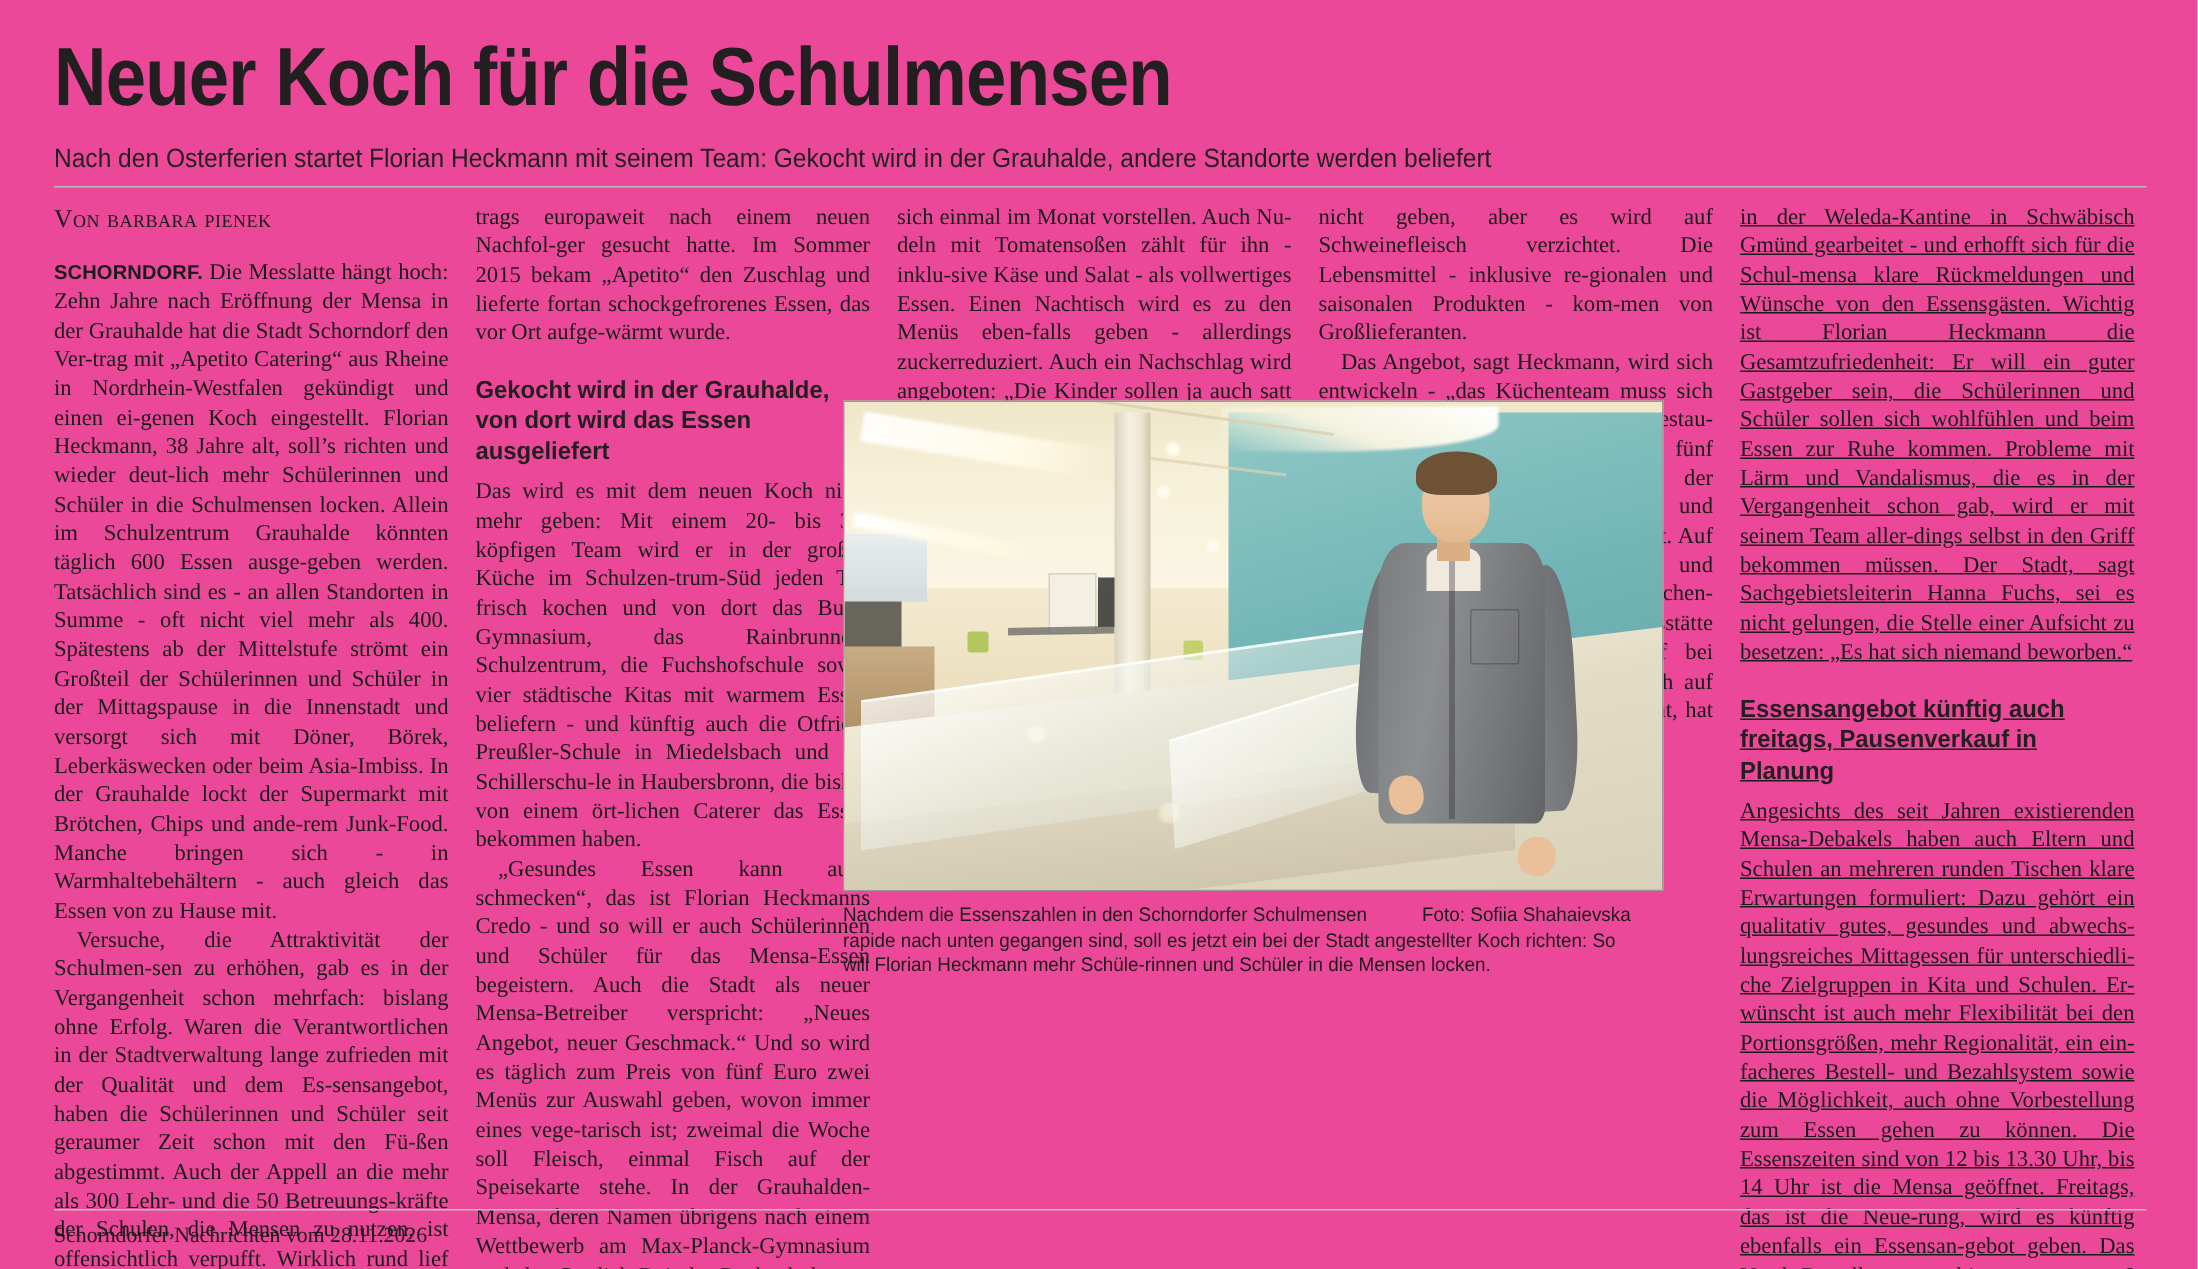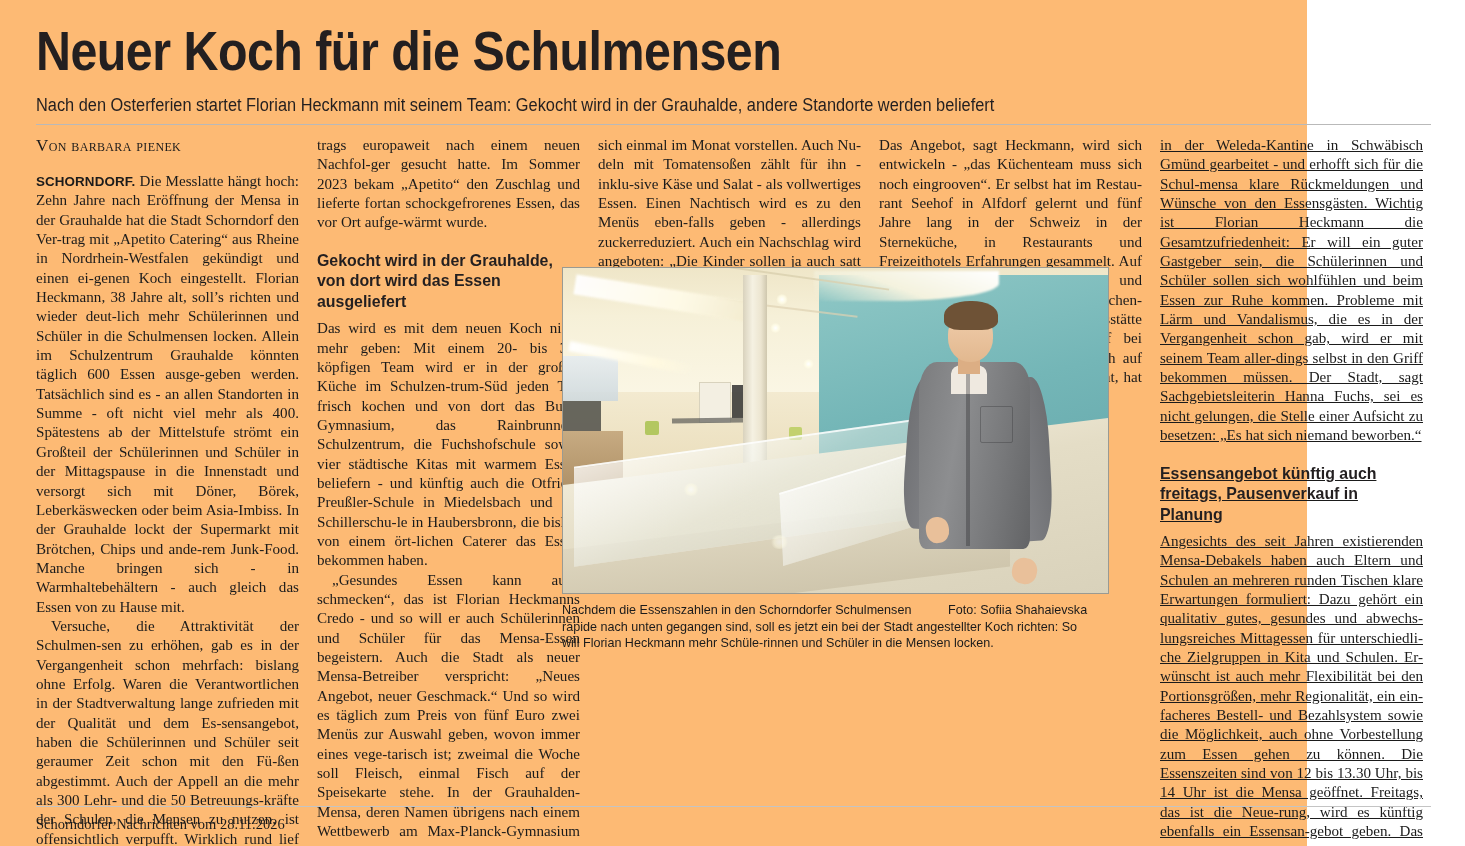--- a/index.html
+++ b/index.html
@@ -10,25 +10,25 @@
   }
   body {
     width: 1465px;
     height: 846px;
     font-family: "Liberation Serif", serif;
     color: #1b1b1b;
     overflow: hidden;
   }
   .page {
     position: relative;
-    width: 1307px;
+    width: 1465px;
     height: 846px;
     box-sizing: border-box;
     padding: 0;
-    background: #fdba74;
+    background: #ec4899;
   }
 
   
   .masthead {
     position: absolute;
     left: 36px;
     top: 22px;
     width: 1395px;
   }
   .headline {
@@ -363,36 +363,37 @@
     <div class="col col-1">
       <div class="colinner">
         <div class="byline">Von Barbara Pienek</div>
         <p class="body noindent"><span class="dateline">SCHORNDORF.</span><span> Die Messlatte hängt hoch: Zehn Jahre nach Eröffnung der Mensa in der Grauhalde hat die Stadt Schorndorf den Ver-trag mit „Apetito Catering“ aus Rheine in Nordrhein-Westfalen gekündigt und einen ei-genen Koch eingestellt. Florian Heckmann, 38 Jahre alt, soll’s richten und wieder deut-lich mehr Schülerinnen und Schüler in die Schulmensen locken. Allein im Schulzentrum Grauhalde könnten täglich 600 Essen ausge-geben werden. Tatsächlich sind es - an allen Standorten in Summe - oft nicht viel mehr als 400. Spätestens ab der Mittelstufe strömt ein Großteil der Schülerinnen und Schüler in der Mittagspause in die Innenstadt und versorgt sich mit Döner, Börek, Leberkäswecken oder beim Asia-Imbiss. In der Grauhalde lockt der Supermarkt mit Brötchen, Chips und ande-rem Junk-Food. Manche bringen sich - in Warmhaltebehältern - auch gleich das Essen von zu Hause mit.</span></p>
         <p class="body">Versuche, die Attraktivität der Schulmen-sen zu erhöhen, gab es in der Vergangenheit schon mehrfach: bislang ohne Erfolg. Waren die Verantwortlichen in der Stadtverwaltung lange zufrieden mit der Qualität und dem Es-sensangebot, haben die Schülerinnen und Schüler seit geraumer Zeit schon mit den Fü-ßen abgestimmt. Auch der Appell an die mehr als 300 Lehr- und die 50 Betreuungs-kräfte der Schulen, die Mensen zu nutzen, ist offensichtlich verpufft. Wirklich rund lief auch die Zusammenarbeit mit den Betreibern nicht: Nachdem Schorndorf im Jahr 2016 im Schulzentrum Grauhalde für 4,7 Millionen Euro eine große Mensa mit voll ausgestatte-ter Küche und 300 Sitzplätzen gebaut hatte, sprang der Pächter Ende 2020 ab - aus Ärger, weil die Stadt vor Ablauf des Fünf-Jahres-Ver-</p>
       </div>
     </div>
 
     <div class="col col-2">
       <div class="colinner">
-        <p class="body noindent">trags europaweit nach einem neuen Nachfol-ger gesucht hatte. Im Sommer 2023 bekam „Apetito“ den Zuschlag und lieferte fortan schockgefrorenes Essen, das vor Ort aufge-wärmt wurde.</p>
+        <p class="body noindent">trags europaweit nach einem neuen Nachfol-ger gesucht hatte. Im Sommer 2015 bekam „Apetito“ den Zuschlag und lieferte fortan schockgefrorenes Essen, das vor Ort aufge-wärmt wurde.</p>
         <h2 class="subhead">Gekocht wird in der Grauhalde, von dort wird das Essen ausgeliefert</h2>
         <p class="body noindent">Das wird es mit dem neuen Koch nicht mehr geben: Mit einem 20- bis 30-köpfigen Team wird er in der großen Küche im Schulzen-trum-Süd jeden Tag frisch kochen und von dort das Burg-Gymnasium, das Rainbrunnen-Schulzentrum, die Fuchshofschule sowie vier städtische Kitas mit warmem Essen beliefern - und künftig auch die Otfried-Preußler-Schule in Miedelsbach und die Schillerschu-le in Haubersbronn, die bisher von einem ört-lichen Caterer das Essen bekommen haben.</p>
         <p class="body">„Gesundes Essen kann auch schmecken“, das ist Florian Heckmanns Credo - und so will er auch Schülerinnen und Schüler für das Mensa-Essen begeistern. Auch die Stadt als neuer Mensa-Betreiber verspricht: „Neues Angebot, neuer Geschmack.“ Und so wird es täglich zum Preis von fünf Euro zwei Menüs zur Auswahl geben, wovon immer eines vege-tarisch ist; zweimal die Woche soll Fleisch, einmal Fisch auf der Speisekarte stehe. In der Grauhalden-Mensa, deren Namen übrigens nach einem Wettbewerb am Max-Planck-Gymnasium und der Gottlieb-Daimler-Real-schule von „Leckerhalde“ in „Lunch Lounge“ umgeändert wurde, soll es jeden Tag auch Bowls mit Gemüse, Salat und einem Topping geben. Kichererbsen, Couscous, Quinoa und rote Linsen, die vor allem den jüngeren Men-sagästen zuletzt schon zu den Ohren rausge-kommen sind, soll es bei ihm zwar auch ge-ben, aber eben nicht mehr so oft.</p>
 
       </div>
     </div>
 
     <div class="col col-3">
       <div class="colinner">
         <p class="body noindent">sich einmal im Monat vorstellen. Auch Nu-deln mit Tomatensoßen zählt für ihn - inklu-sive Käse und Salat - als vollwertiges Essen. Einen Nachtisch wird es zu den Menüs eben-falls geben - allerdings zuckerreduziert. Auch ein Nachschlag wird angeboten: „Die Kinder sollen ja auch satt werden“, sagt Heckmann, der nach den Osterferien mit Spinat-Lasagne, Linsen-Bolognese und Gyros mit Djuvec-Reis starten will. Für die Kita-Kinder, die er schon ab 8. April bekochen wird, werden die Gerich-te abgewandelt - statt Hähnchen-Gyros könnte etwa Hähnchen-Geschnetzeltes auf den Tisch kommen. Halal, also ausschließlich nach islamischem Recht erlaubte Lebensmit-tel, wird es in den Schorndorfer Schulmensen</p>
       </div>
     </div>
 
     <div class="col col-4">
       <div class="colinner">
+        <p class="body noindent">nicht geben, aber es wird auf Schweinefleisch verzichtet. Die Lebensmittel - inklusive re-gionalen und saisonalen Produkten - kom-men von Großlieferanten.</p>
         <p class="body">Das Angebot, sagt Heckmann, wird sich entwickeln - „das Küchenteam muss sich noch eingrooven“. Er selbst hat im Restau-rant Seehof in Alfdorf gelernt und fünf Jahre lang in der Schweiz in der Sterneküche, in Restaurants und Freizeithotels Erfahrungen gesammelt. Auf den Geschmack, für Kinder und Jugendliche zu kochen, ist er als Küchen-leiter in der Freizeit- und Bildungsstätte „Cir-cActive“ auf dem Rappenhof bei Gschwend gekommen. Bevor er sich auf die Stelle in Schorndorf beworben hat, hat der 38-Jährige</p>
       </div>
     </div>
 
     <div class="col col-5">
       <div class="colinner">
         <p class="body noindent">in der Weleda-Kantine in Schwäbisch Gmünd gearbeitet - und erhofft sich für die Schul-mensa klare Rückmeldungen und Wünsche von den Essensgästen. Wichtig ist Florian Heckmann die Gesamtzufriedenheit: Er will ein guter Gastgeber sein, die Schülerinnen und Schüler sollen sich wohlfühlen und beim Essen zur Ruhe kommen. Probleme mit Lärm und Vandalismus, die es in der Vergangenheit schon gab, wird er mit seinem Team aller-dings selbst in den Griff bekommen müssen. Der Stadt, sagt Sachgebietsleiterin Hanna Fuchs, sei es nicht gelungen, die Stelle einer Aufsicht zu besetzen: „Es hat sich niemand beworben.“</p>
         <h2 class="subhead">Essensangebot künftig auch freitags, Pausenverkauf in Planung</h2>
         <p class="body noindent">Angesichts des seit Jahren existierenden Mensa-Debakels haben auch Eltern und Schulen an mehreren runden Tischen klare Erwartungen formuliert: Dazu gehört ein qualitativ gutes, gesundes und abwechs-lungsreiches Mittagessen für unterschiedli-che Zielgruppen in Kita und Schulen. Er-wünscht ist auch mehr Flexibilität bei den Portionsgrößen, mehr Regionalität, ein ein-facheres Bestell- und Bezahlsystem sowie die Möglichkeit, auch ohne Vorbestellung zum Essen gehen zu können. Die Essenszeiten sind von 12 bis 13.30 Uhr, bis 14 Uhr ist die Mensa geöffnet. Freitags, das ist die Neue-rung, wird es künftig ebenfalls ein Essensan-gebot geben. Das Vorab-Bestellsystem - bis morgens um 6 Uhr, Abbestellungen bis 7.30 Uhr - bleibt bestehen, angedacht ist aber, dass es in Zukunft auch Salat und Pommes für spontane Mensabesuche geben kann. Auch ein Pausenverkauf mit Snackangebot ist in Planung, ob auch auswärtige Gäste in den Schulmensen essen können, ist noch unklar.</p>
       </div>

